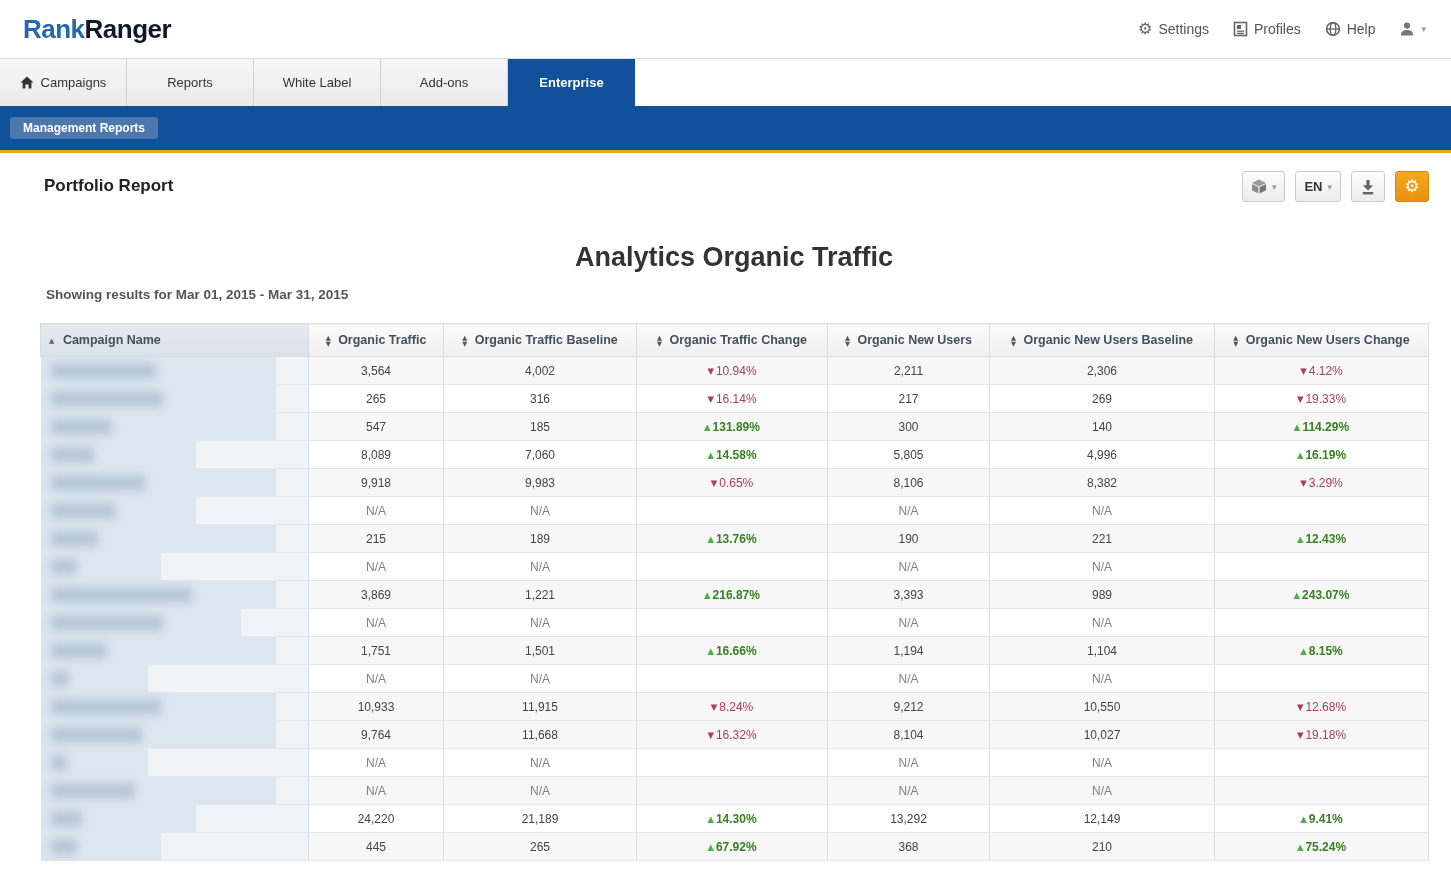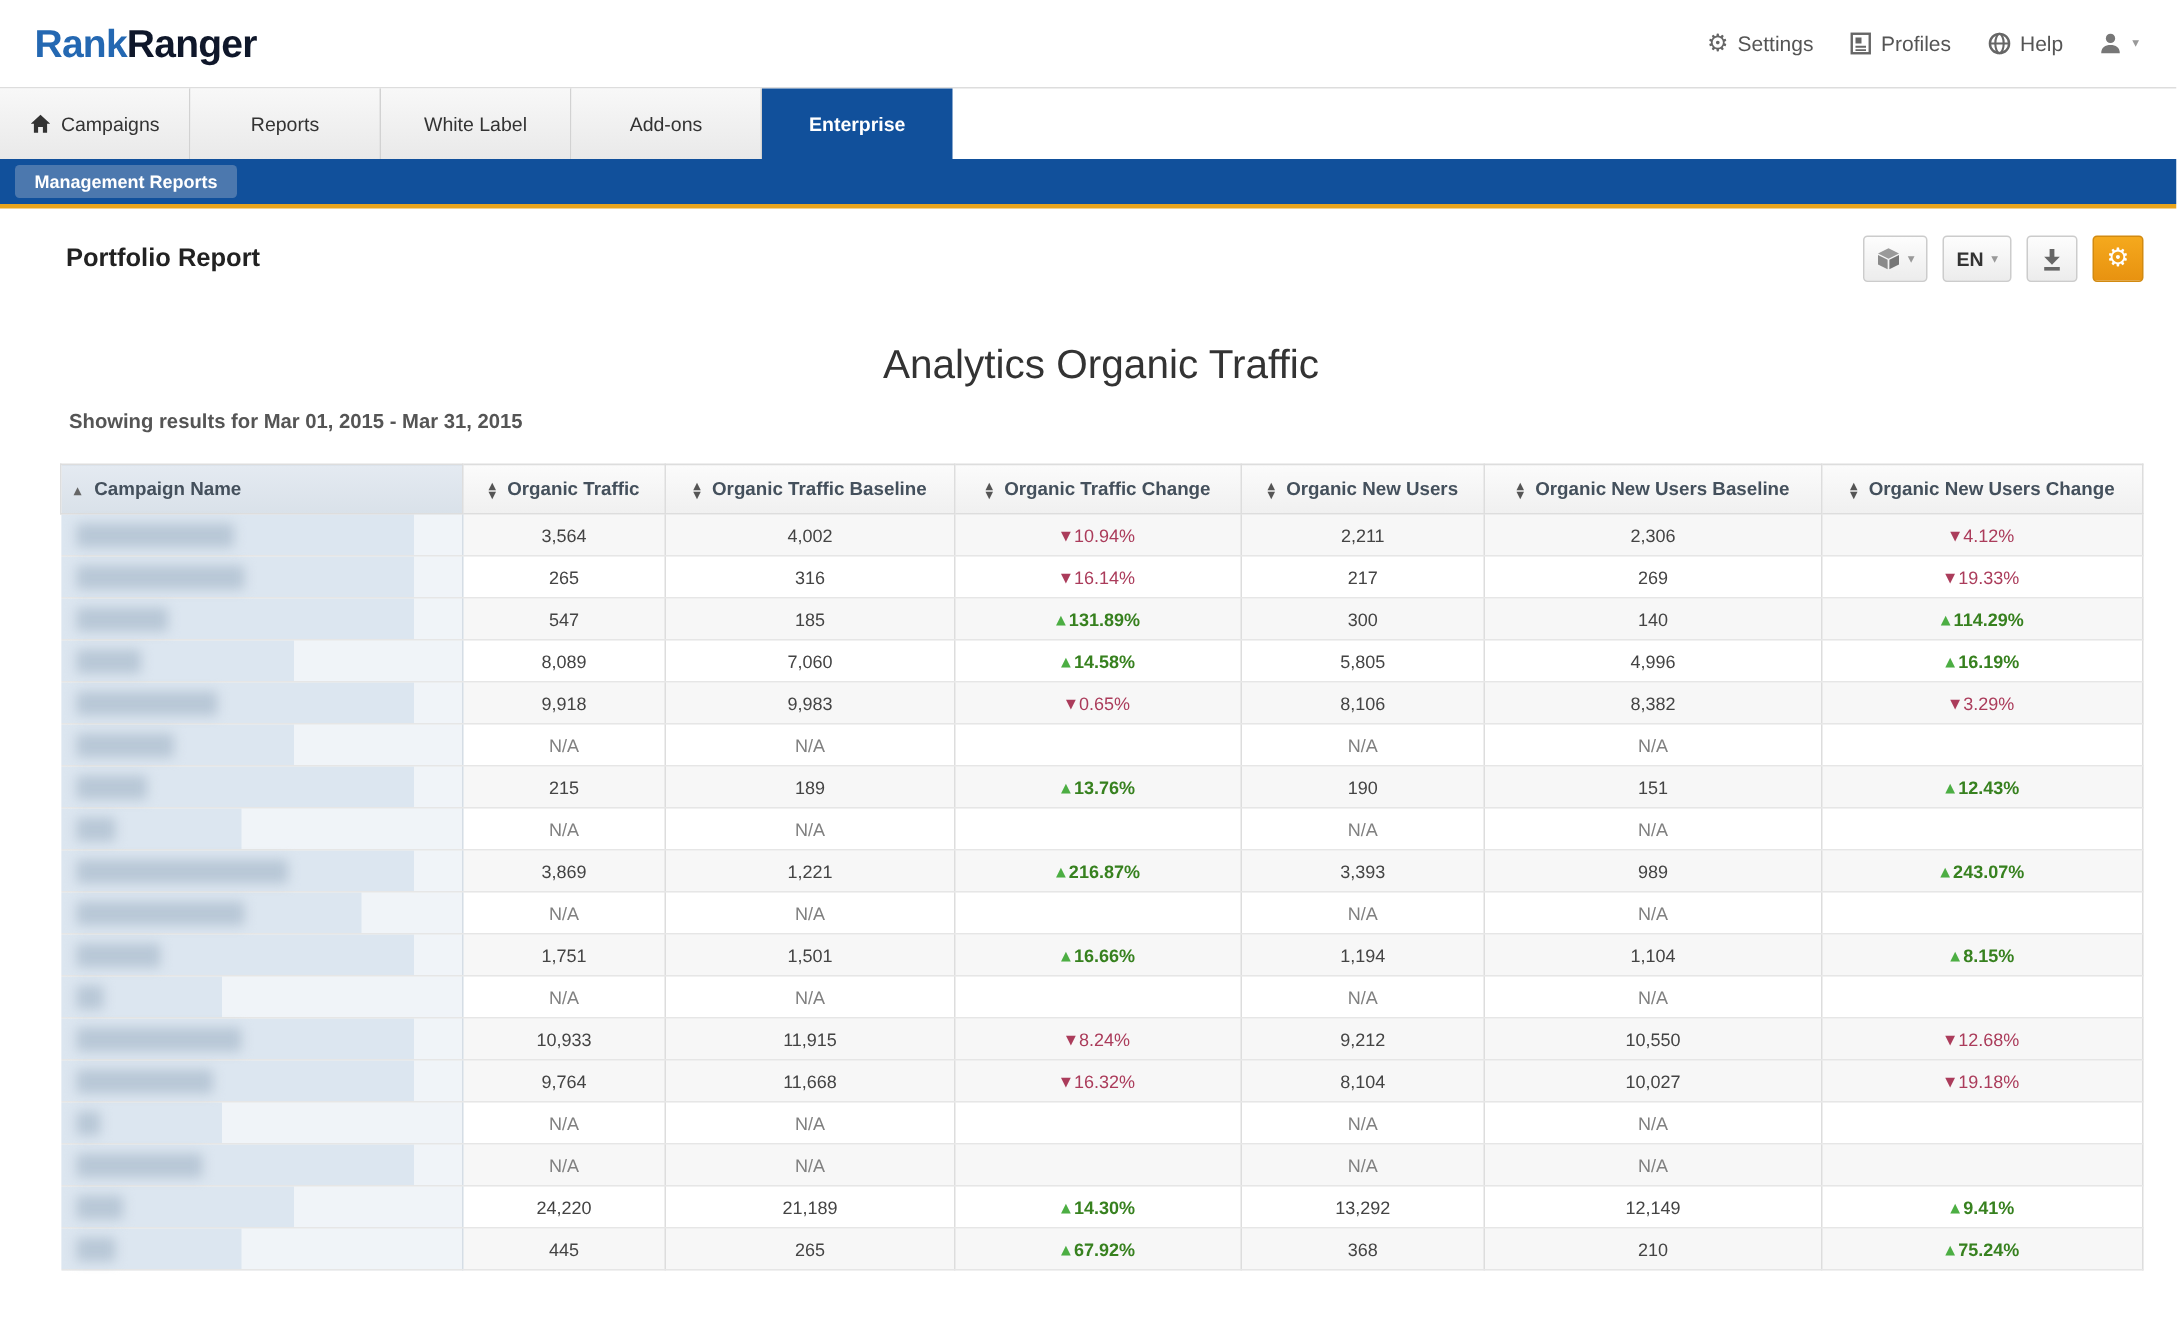--- a/index.html
+++ b/index.html
@@ -19,40 +19,40 @@
   .caret { font-family:"DejaVu Sans", sans-serif; font-size:9px; color:#999; }
 
   
   .tabstrip { height:48px; display:flex; border-top:1px solid #ddd; background:#fff; }
   .tab { width:127px; display:flex; align-items:center; justify-content:center; gap:7px;
     font-size:13px; color:#333; cursor:pointer;
     background:linear-gradient(#f8f8f8,#e9e9e9); border-right:1px solid #d2d2d2; }
   .tab.active { background:#11509b; color:#fff; font-weight:bold; border-right:none; }
 
   
-  .subnav { height:30px; background:#11509b; display:flex; align-items:center; padding-left:10px; }
+  .subnav { height:44px; background:#11509b; display:flex; align-items:center; padding-left:10px; }
   .subnav-btn { background:#4c78ae; color:#fff; font-size:12px; font-weight:bold;
     padding:4px 13px; border-radius:3px; border:none; cursor:pointer; }
   .goldline { height:3px; background:#e9a41c; }
 
   
   .page-head { display:flex; justify-content:space-between; align-items:flex-start;
     margin:18px 22px 0 44px; }
   .page-title { font-size:17px; font-weight:bold; color:#222; padding-top:5px; }
   .toolbar { display:flex; gap:10px; }
   .tbtn { height:31px; min-width:34px; padding:0 8px; display:inline-flex; align-items:center;
     justify-content:center; gap:5px; border:1px solid #ccc; border-radius:3px;
     background:linear-gradient(#fdfdfd,#ececec); cursor:pointer; font-size:13px;
     font-weight:bold; color:#333; }
   .tbtn.orange { background:linear-gradient(#f5a91d,#e89210); border-color:#d28a10; }
   .gear-white { font-family:"DejaVu Sans", sans-serif; font-size:17px; color:#fff; line-height:1; }
 
   
   .report-title { width:1388px; margin:40px 0 0 40px; text-align:center;
-    font-size:27px; font-weight:normal; color:#333; }
+    font-size:27px; font-weight:bold; color:#333; }
   .date-line { margin:14px 0 0 46px; font-size:13.5px; font-weight:bold; color:#555; }
 
   
   .table-wrap { margin:21px 23px 0 40px; }
   table { border-collapse:collapse; table-layout:fixed; width:1388px; font-size:12px; }
   th { height:33px; background:linear-gradient(#fbfbfb,#f0f0f0); font-size:12.5px;
     font-weight:bold; color:#44505c; border:1px solid #ddd; border-left:none;
     text-align:center; cursor:pointer; }
   th.th-name { background:linear-gradient(#e4eaf1,#d9e1e9); text-align:left; padding-left:8px;
     border-left:1px solid #ddd; }
@@ -315,21 +315,21 @@
         <tr class="alt">
           <td class="c-name">
             <div class="blurbar" style="width: 88%;">
               <div class="blurblob" style="width: 20%;"></div>
             </div>
           </td>
           <td class="num">215</td>
           <td class="num">189</td>
           <td class="chg up"><span class="tri">▲</span><span>13.76%</span></td>
           <td class="num">190</td>
-          <td class="num">151</td>
+          <td class="num">221</td>
           <td class="chg up"><span class="tri">▲</span><span>12.43%</span></td>
         </tr>
         <tr>
           <td class="c-name">
             <div class="blurbar" style="width: 45%;">
               <div class="blurblob" style="width: 22%;"></div>
             </div>
           </td>
           <td class="num na">N/A</td>
           <td class="num na">N/A</td>

